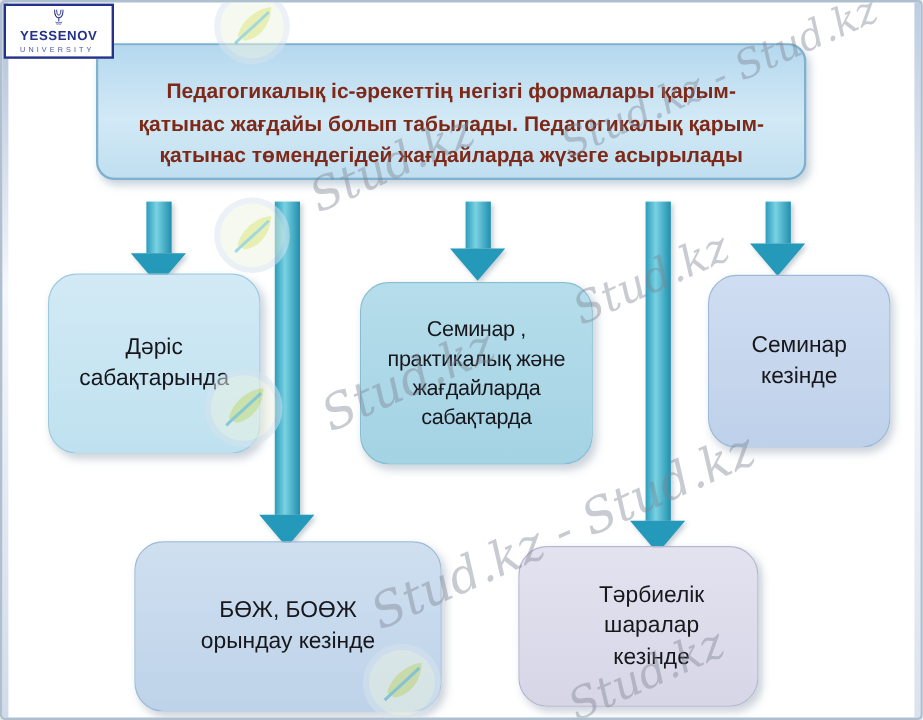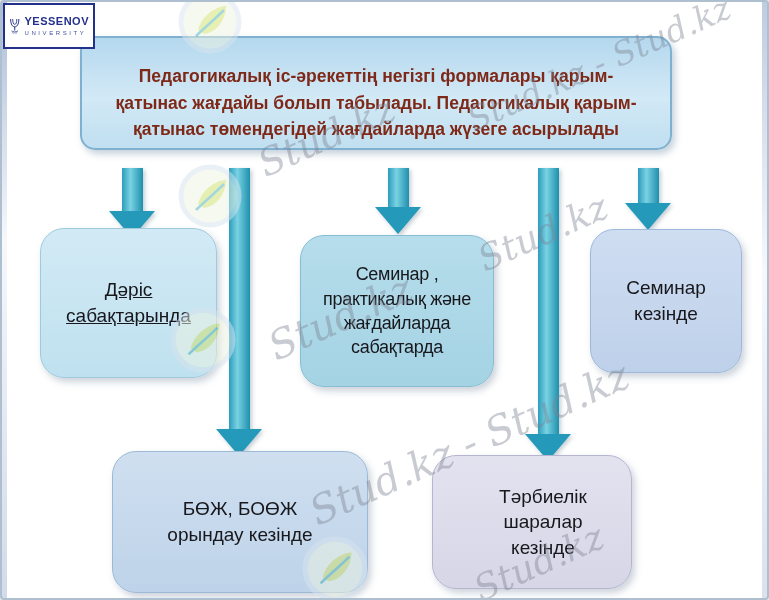--- a/index.html
+++ b/index.html
@@ -9,21 +9,21 @@
     overflow:hidden; font-family:"Liberation Sans", sans-serif;
   }
   .canvas::before{ content:""; position:absolute; left:0; top:0; bottom:0; width:5px;
     background:linear-gradient(180deg, rgba(70,110,170,.45), rgba(70,110,170,.05) 40%, rgba(70,110,170,.25)); pointer-events:none; }
   .canvas::after{ content:""; position:absolute; right:0; top:0; bottom:0; width:5px;
     background:linear-gradient(180deg, rgba(70,110,170,.35), rgba(70,110,170,.05) 45%, rgba(70,110,170,.2)); pointer-events:none; }
 
   
   .logo{ position:absolute; left:1px; top:1px; z-index:8; width:92px; height:46px;
     background:#fff; border:2px solid #23318a; box-sizing:border-box;
-    display:flex; align-items:center; gap:4px; padding:2px 4px; }
+    display:flex; align-items:center; gap:4px; padding:2px 4px;flex-direction:column; }
   .logo-text{ display:flex; flex-direction:column; line-height:1.05; }
   .logo-name{ font-size:11px; font-weight:bold; color:#23318a; letter-spacing:.5px; }
   .logo-sub{ font-size:6px; color:#4553a3; letter-spacing:2.6px; margin-top:2px; }
 
   
   .wm{ position:absolute; z-index:6; pointer-events:none; white-space:nowrap;
     font-family:"DejaVu Serif", serif; font-style:italic;
     color:rgba(125,130,145,.42); transform:rotate(-24deg); }
   .wm-logo{ position:absolute; z-index:6; pointer-events:none; opacity:.5; }
 
@@ -49,21 +49,21 @@
   .arrow-d{ left:523px; top:166px; height:293px; }
   .arrow-e{ left:623px; top:166px; height:62px; }
 
   
   .box{ position:absolute; z-index:2; box-sizing:border-box; border-radius:24px;
     display:flex; align-items:center; justify-content:center; text-align:center;
     padding:10px 14px; box-shadow:3px 4px 7px rgba(120,140,160,.38);
     font-size:19px; color:#17171c; line-height:1.35; }
   .box1{ left:38px;  top:226px; width:177px; height:150px;
     background:linear-gradient(180deg,#d2eaf5,#bfe1ef); border:1px solid #9fc9dc; }
-  .box1 .box-label{ max-width:130px;text-decoration:underline; }
+  .box1 .box-label{ max-width:130px; }
   .box2{ left:298px; top:233px; width:194px; height:152px; font-size:18px; letter-spacing:-.3px;
     background:linear-gradient(180deg,#b6ddeb,#a4d3e4); border:1px solid #86bdd2; }
   .box2 .box-label{ max-width:166px; }
   .box3{ left:588px; top:227px; width:152px; height:144px;
     background:linear-gradient(180deg,#cfddf1,#bed1ea); border:1px solid #9db8d8; }
   .box3 .box-label{ max-width:108px; }
   .box4{ left:110px; top:449px; width:256px; height:142px;
     background:linear-gradient(180deg,#cfdff0,#bed3e9); border:1px solid #9cb9d6; }
   .box4 .box-label{ max-width:172px; }
   .box5{ left:430px; top:453px; width:200px; height:134px;

